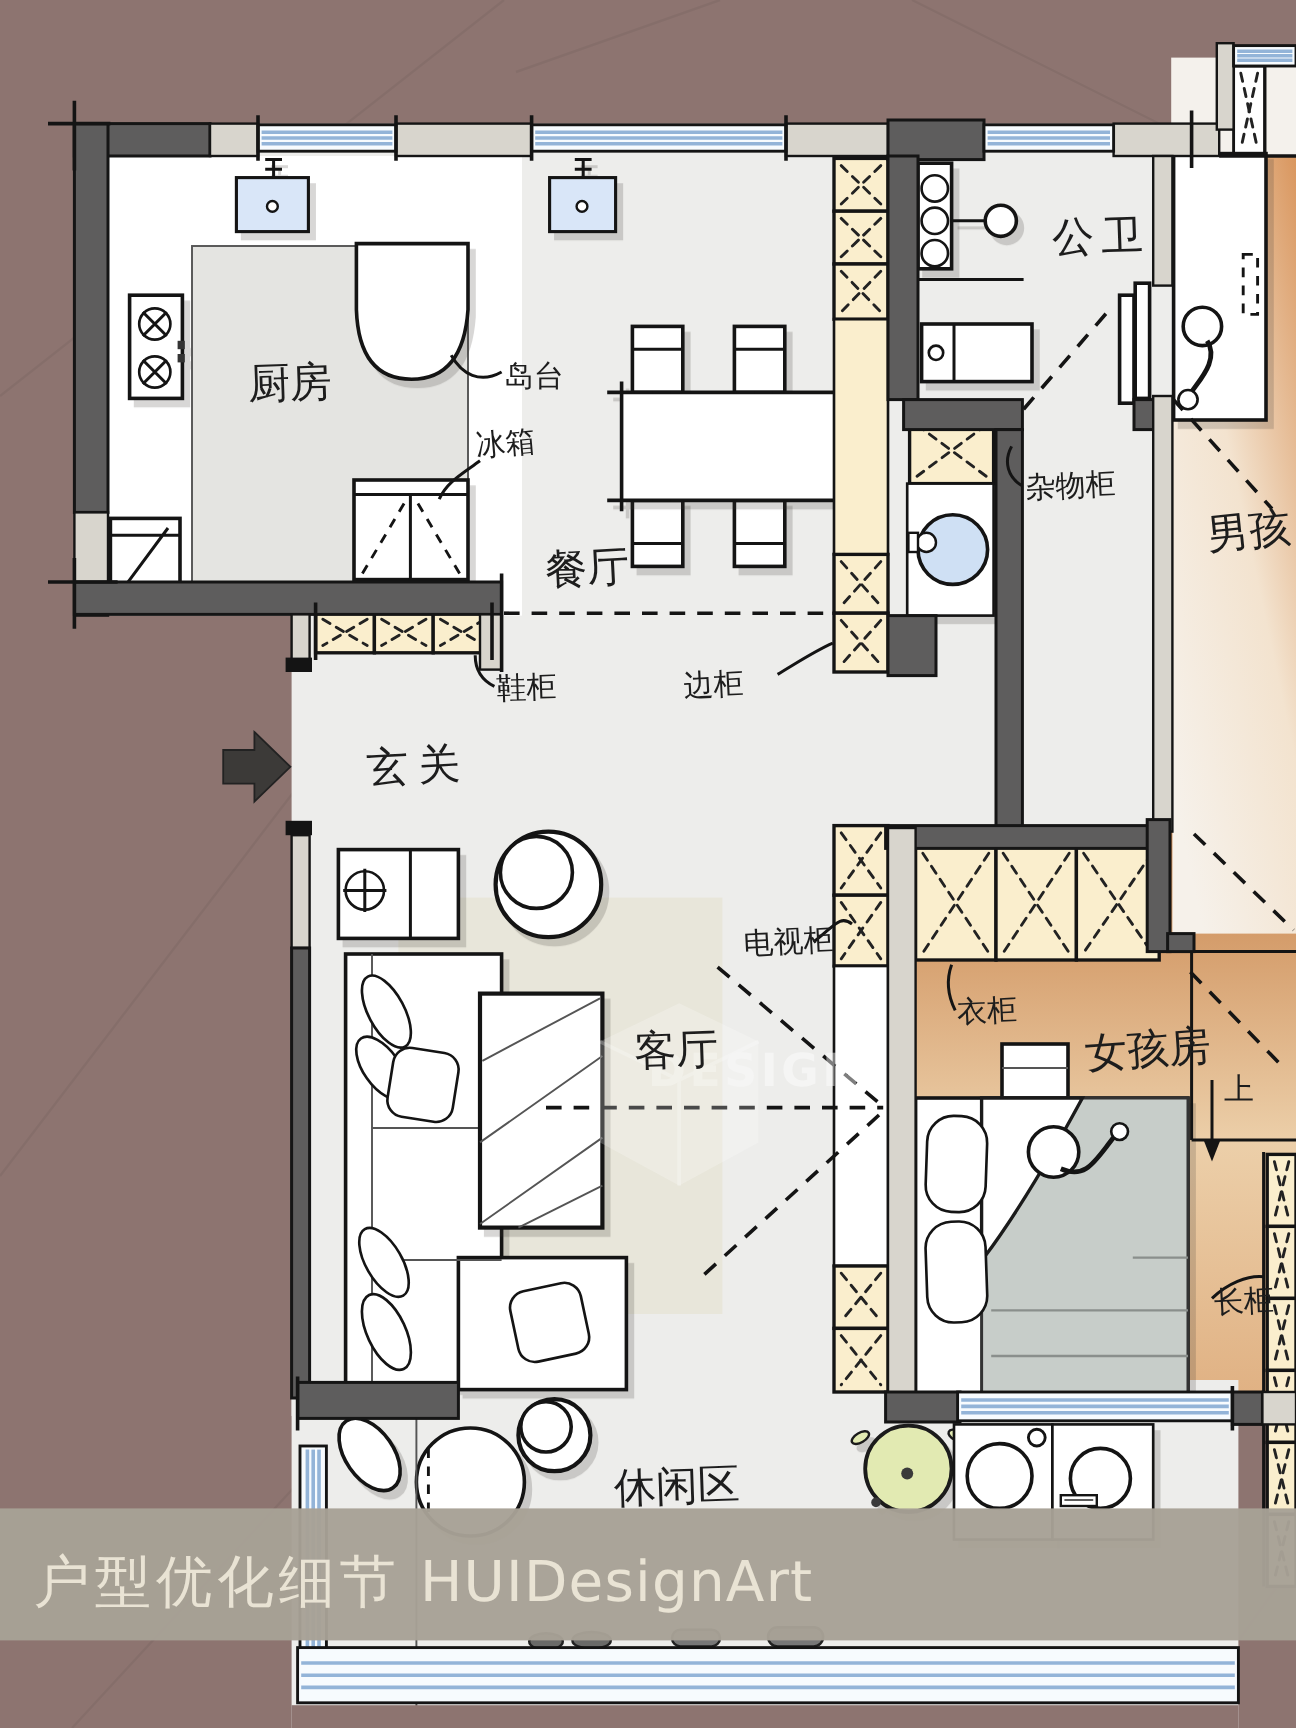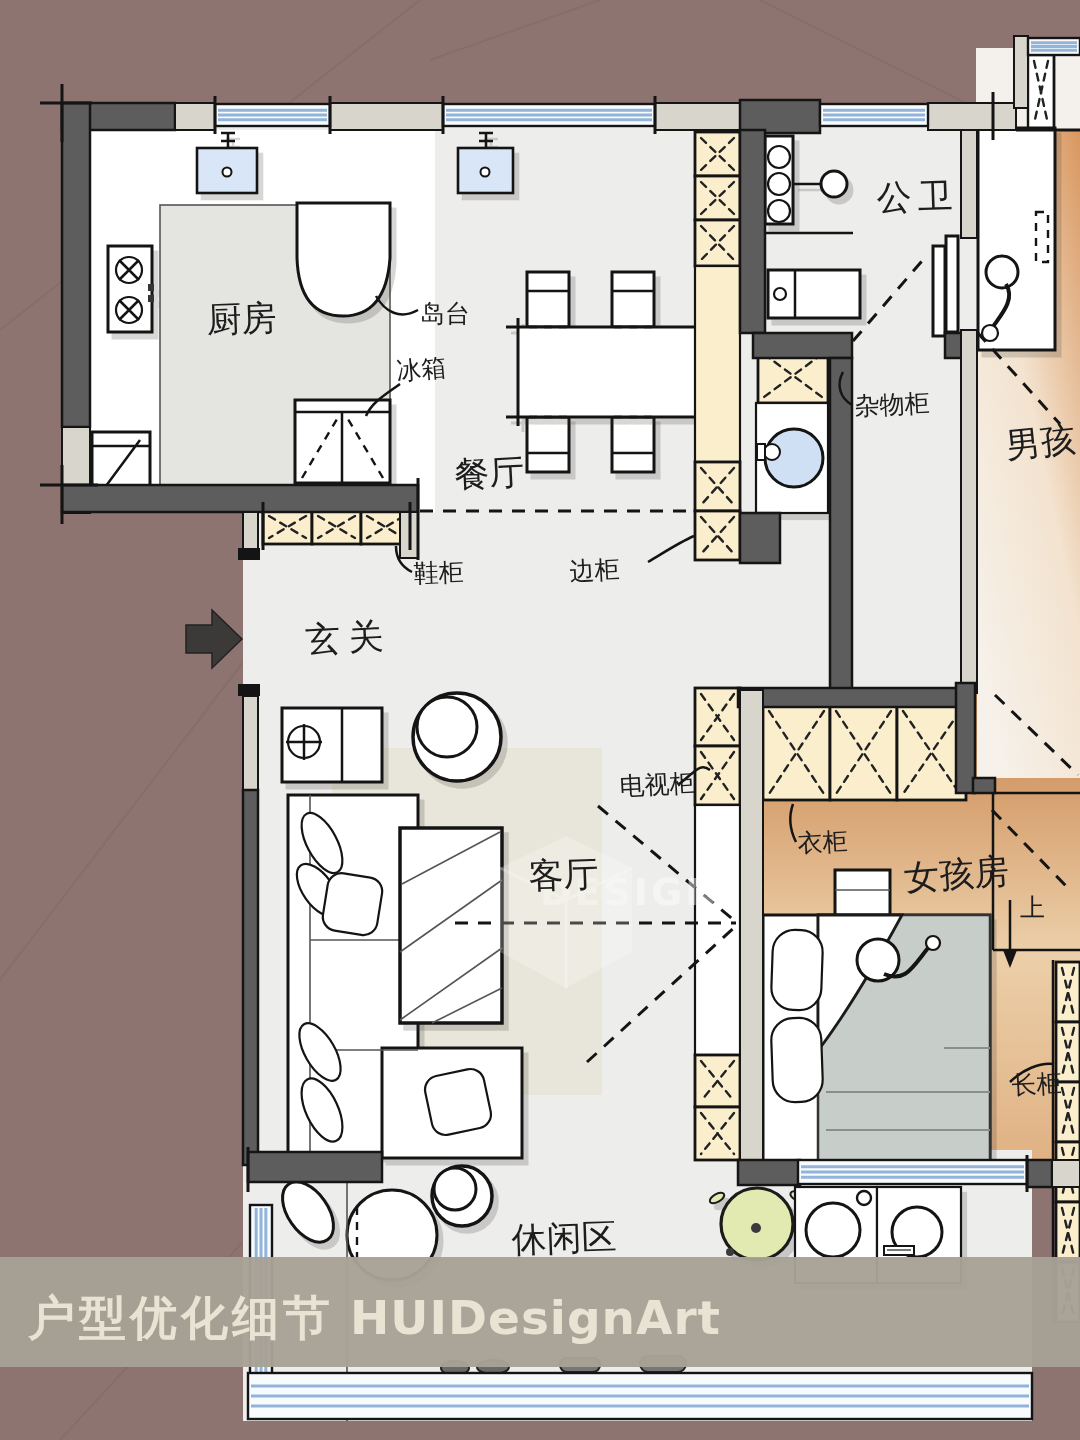--- a/index.html
+++ b/index.html
@@ -20,21 +20,21 @@
   .win{fill:#f7fbfe;stroke:#141414;stroke-width:2.4;}
   .cap{fill:#141414;}
   .tick{stroke:#141414;stroke-width:3;}
   .sh{filter:drop-shadow(5px 6px 0 rgba(60,55,50,0.20));}
   .rm{font-size:35px;fill:#1d1d1d;}
   .an{font-size:25px;fill:#1d1d1d;}
   .bgline{stroke:rgba(0,0,0,0.05);stroke-width:2;}
   
   .banner{position:absolute;left:0;top:1257px;width:1080px;height:110px;
           background:rgba(167,161,150,0.97);display:flex;align-items:center;z-index:5;}
-  .banner .txt{margin-left:28px;font-weight:bold;font-size:47px;color:#e9e3d4;white-space:nowrap;margin-top:12px;}
+  .banner .txt{margin-left:28px;font-weight:normal;font-size:47px;color:#e9e3d4;white-space:nowrap;margin-top:12px;}
   .banner .zh{letter-spacing:4px;}
   .banner .en{margin-left:16px;letter-spacing:1px;}
 </style>
 </head>
 <body>
 
 <div class="stage">
 <svg width="1080" height="1440" viewBox="0 0 1080 1440">
   <defs>
     <linearGradient id="gGirl" x1="0" y1="0" x2="0" y2="1">

